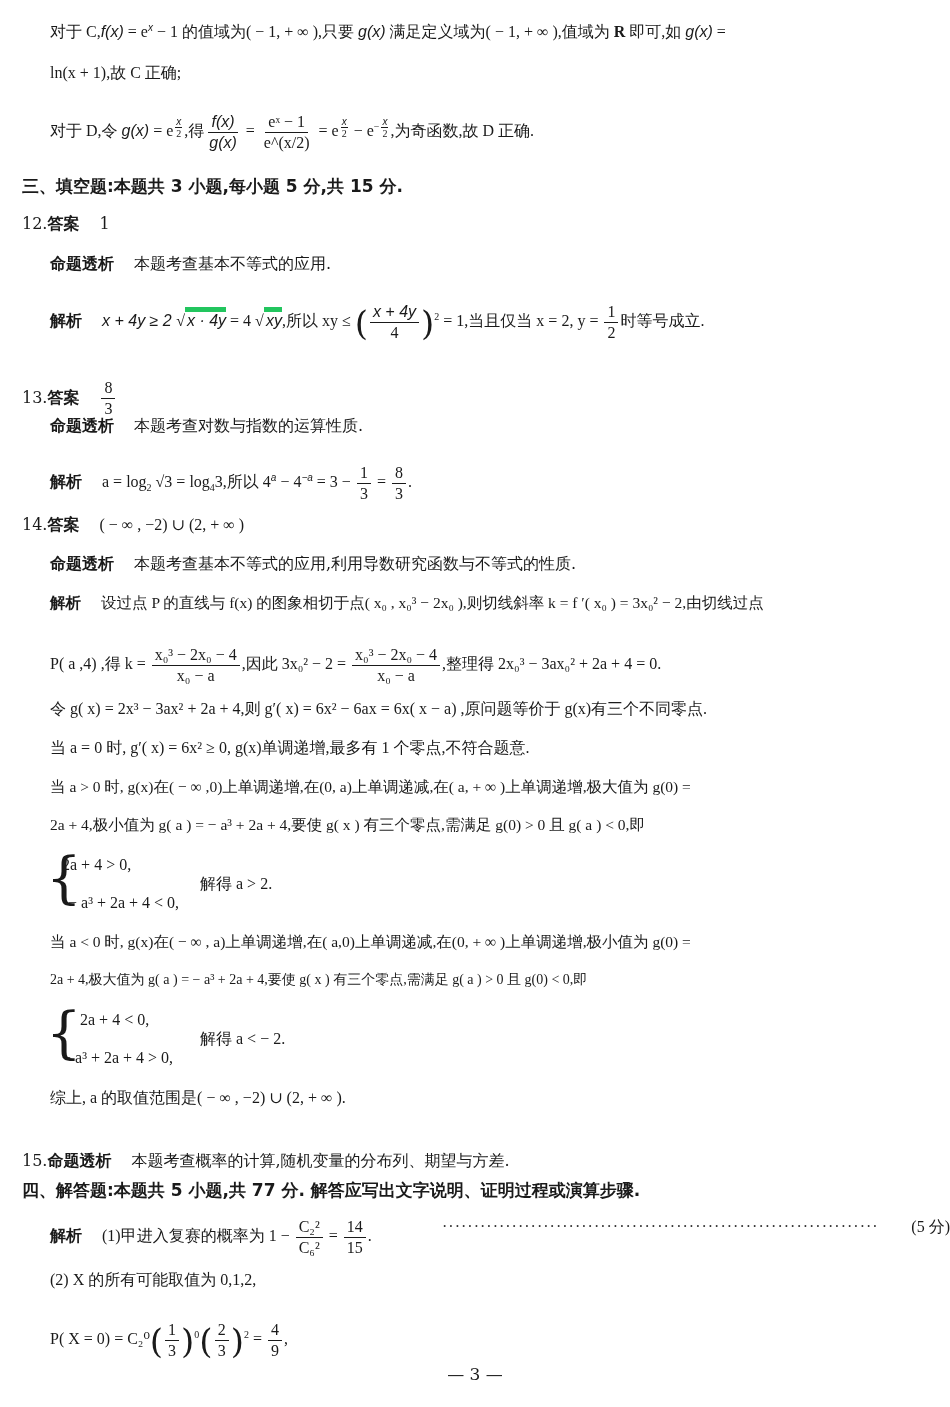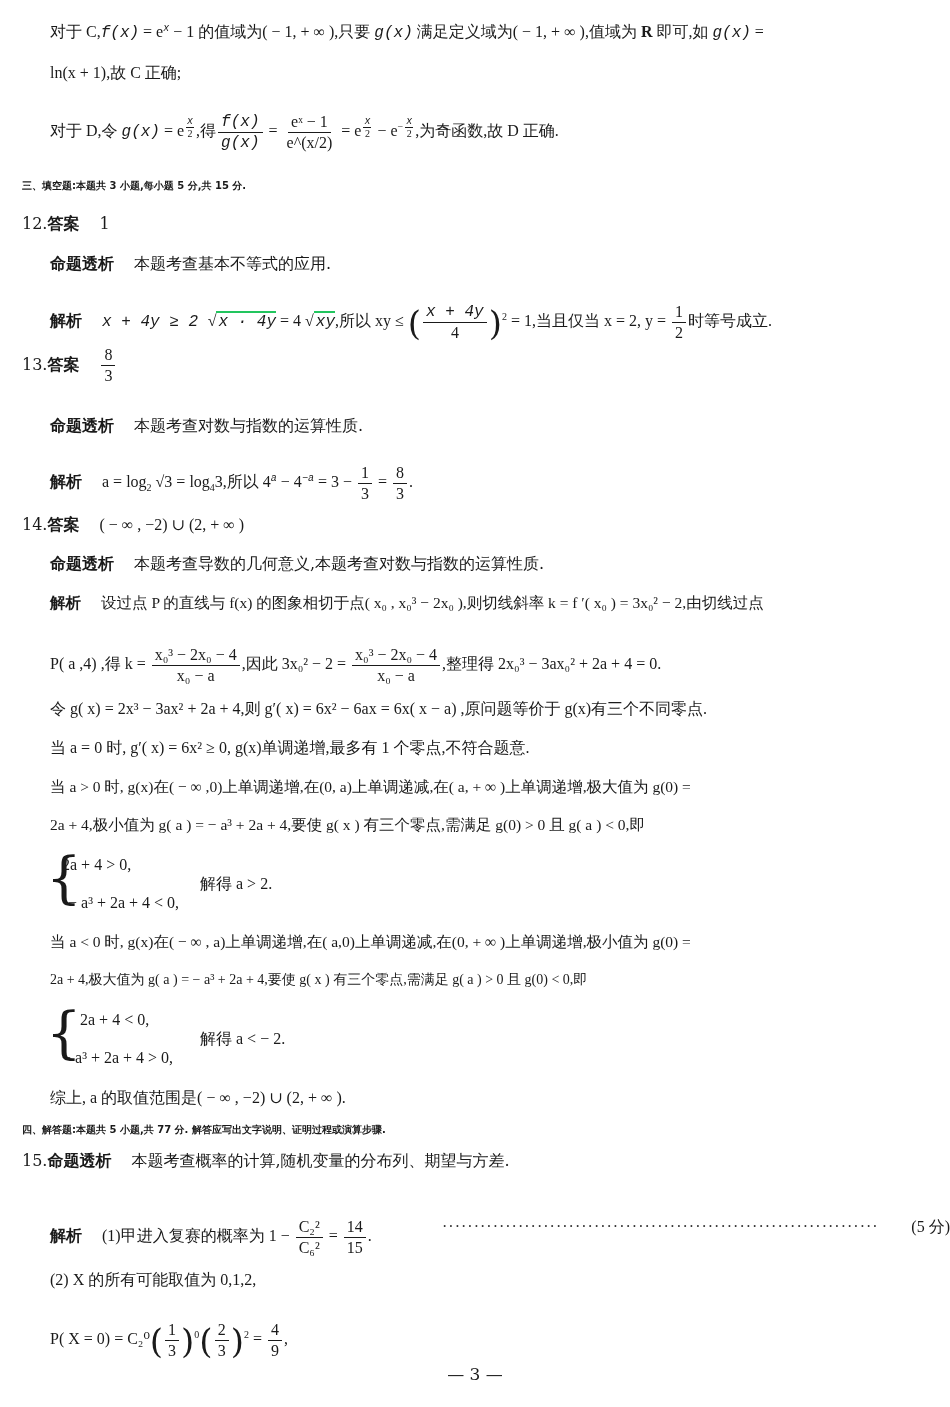--- a/index.html
+++ b/index.html
@@ -5,35 +5,35 @@
   html, body { margin: 0; padding: 0; background: #ffffff; }
   body {
     width: 950px; height: 1407px; position: relative; overflow: hidden;
     font-family: "DejaVu Serif", "Liberation Serif", serif;
     color: #1a1a1a; font-size: 16px;
   }
   .line {
     position: absolute; left: 50px; white-space: nowrap;
     line-height: 20px; font-size: 16px;
   }
-  .line.h { left: 22px; font-weight: bold; font-family: "DejaVu Sans", "Liberation Sans", sans-serif; font-size: 10px; }
+  .line.h { left: 22px; font-weight: bold; font-family: "DejaVu Sans", "Liberation Sans", sans-serif; font-size: 17px; }
   .line.q { left: 22px; }
   .tag { font-weight: bold; font-family: "DejaVu Sans", "Liberation Sans", sans-serif; margin-right: 20px; margin-top: 10px; }
-  i, .it { font-style: italic; font-family: Liberation Mono, monospace; }
+  i, .it { font-style: italic; font-family: Liberation Sans, sans-serif; }
   .m { font-family: "Liberation Serif", "DejaVu Serif", serif; }
   sup, sub { font-size: 10px; line-height: 0; }
   .frac {
     display: inline-flex; flex-direction: column; align-items: center;
     vertical-align: middle; margin: 0 2px; font-family: "Liberation Serif", serif;
   }
   .frac .num { padding: 0 3px; border-bottom: 1px solid #1a1a1a; line-height: 20px; }
   .frac .den { padding: 0 3px; line-height: 20px; }
   .frac.small .num, .frac.small .den { font-size: 10px; line-height: 11px; padding: 0 1px; }
   .paren-big { font-size: 34px; font-weight: 200; vertical-align: middle; line-height: 20px; font-family: "DejaVu Serif", serif; }
-  .sqrt { border-top: 2px solid #22c55e; padding-left: 2px; }
+  .sqrt { border-top: 5px solid #22c55e; padding-left: 2px; }
   .brace {
     position: absolute; left: 46px; font-size: 56px; line-height: 56px;
     font-family: "DejaVu Serif", serif; font-weight: 100;
   }
   .dots { letter-spacing: 1px; color: #333; }
   .pageno { position: absolute; left: 0; right: 0; top: 1364px; text-align: center; font-size: 17px; }
 </style>
 </head>
 <body>
 
@@ -72,21 +72,21 @@
 <div class="line m" style="top:302px">
   <span class="tag">解析</span><i>x + 4y ≥ 2 </i>√<span class="sqrt it">x · 4y</span><span> = 4 </span>√<span class="sqrt it">xy</span><span>,所以 xy ≤ </span><span class="paren-big">(</span><span class="frac">
       <span class="num it">x + 4y</span>
       <span class="den">4</span>
     </span><span class="paren-big">)</span><sup>2</sup><span> = 1,当且仅当 x = 2, y = </span><span class="frac">
       <span class="num">1</span>
       <span class="den">2</span>
     </span><span>时等号成立.</span>
 </div>
 
-<div class="line q" style="top:345px">
+<div class="line q" style="top:378px">
   <span>13.</span><span class="tag">答案</span><span class="frac">
       <span class="num">8</span>
       <span class="den">3</span>
     </span>
 </div>
 <div class="line" style="top:416px">
   <span class="tag">命题透析</span><span>本题考查对数与指数的运算性质.</span>
 </div>
 <div class="line m" style="top:463px">
   <span class="tag">解析</span><span>a = log</span><sub>2</sub><span> √3 = log</span><sub>4</sub><span>3,所以 4</span><sup class="it">a</sup><span> − 4</span><sup class="it">−a</sup><span> = 3 − </span><span class="frac">
@@ -95,21 +95,21 @@
     </span><span> = </span><span class="frac">
       <span class="num">8</span>
       <span class="den">3</span>
     </span><span>.</span>
 </div>
 
 <div class="line q" style="top:515px">
   <span>14.</span><span class="tag">答案</span><span class="m">( − ∞ , −2) ∪ (2, + ∞ )</span>
 </div>
 <div class="line" style="top:554px">
-  <span class="tag">命题透析</span><span>本题考查导数的几何意义,本题考查对数与指数的运算性质.</span>
+  <span class="tag">命题透析</span><span>本题考查基本不等式的应用,利用导数研究函数与不等式的性质.</span>
 </div>
 <div class="line m" style="top:593px; font-size:15.5px">
   <span class="tag">解析</span><span>设过点 P 的直线与 f(x) 的图象相切于点( x₀ , x₀³ − 2x₀ ),则切线斜率 k = f ′( x₀ ) = 3x₀² − 2,由切线过点</span>
 </div>
 <div class="line m" style="top:645px">
   <span>P( a ,4) ,得 k = </span><span class="frac">
       <span class="num">x₀³ − 2x₀ − 4</span>
       <span class="den">x₀ − a</span>
     </span><span>,因此 3x₀² − 2 = </span><span class="frac">
       <span class="num">x₀³ − 2x₀ − 4</span>
@@ -129,21 +129,21 @@
 <div class="line m" style="top:932px; font-size:15.5px">当 a &lt; 0 时, g(x)在( − ∞ , a)上单调递增,在( a,0)上单调递减,在(0, + ∞ )上单调递增,极小值为 g(0) =</div>
 <div class="line m" style="top:970px; font-size:14px">2a + 4,极大值为 g( a ) = − a³ + 2a + 4,要使 g( x ) 有三个零点,需满足 g( a ) &gt; 0 且 g(0) &lt; 0,即</div>
 
 <div class="brace" style="top:1005px">{</div>
 <div class="line m" style="top:1010px; left:80px">2a + 4 &lt; 0,</div>
 <div class="line m" style="top:1048px; left:62px">− a³ + 2a + 4 &gt; 0,</div>
 <div class="line m" style="top:1029px; left:200px">解得 a &lt; − 2.</div>
 
 <div class="line m" style="top:1088px">综上, a 的取值范围是( − ∞ , −2) ∪ (2, + ∞ ).</div>
 
-<div class="line h" style="top:1120px">四、解答题:本题共 5 小题,共 77 分. 解答应写出文字说明、证明过程或演算步骤.</div>
+<div class="line h" style="top:1180px">四、解答题:本题共 5 小题,共 77 分. 解答应写出文字说明、证明过程或演算步骤.</div>
 
 <div class="line q" style="top:1151px">
   <span>15.</span><span class="tag">命题透析</span><span>本题考查概率的计算,随机变量的分布列、期望与方差.</span>
 </div>
 <div class="line m" style="top:1217px; width:880px">
   <span class="tag">解析</span><span>(1)甲进入复赛的概率为 1 − </span><span class="frac">
       <span class="num">C₂²</span>
       <span class="den">C₆²</span>
     </span><span> = </span><span class="frac">
       <span class="num">14</span>

